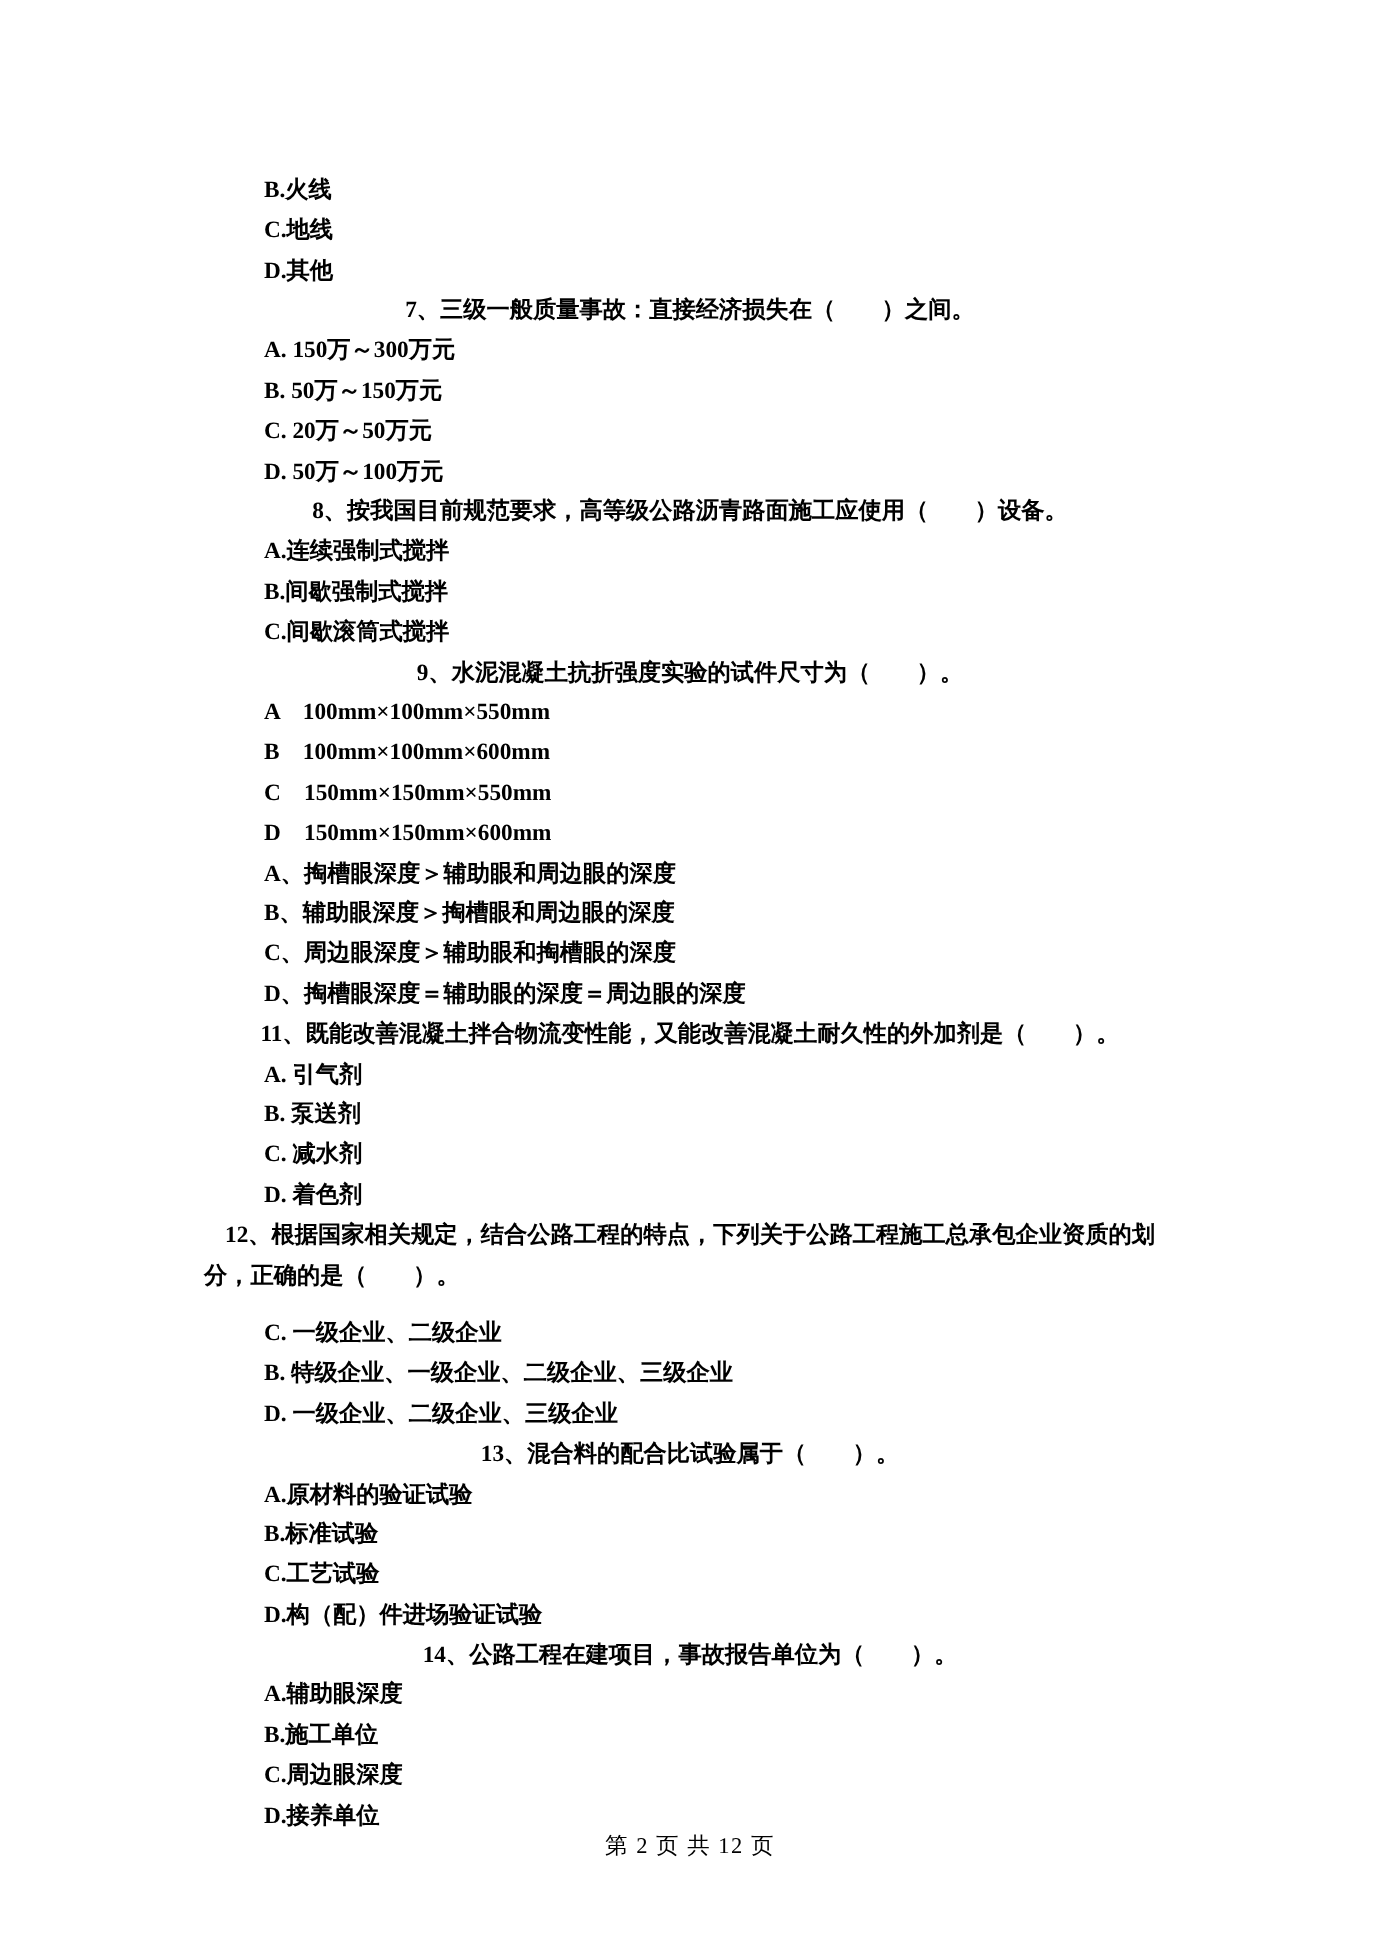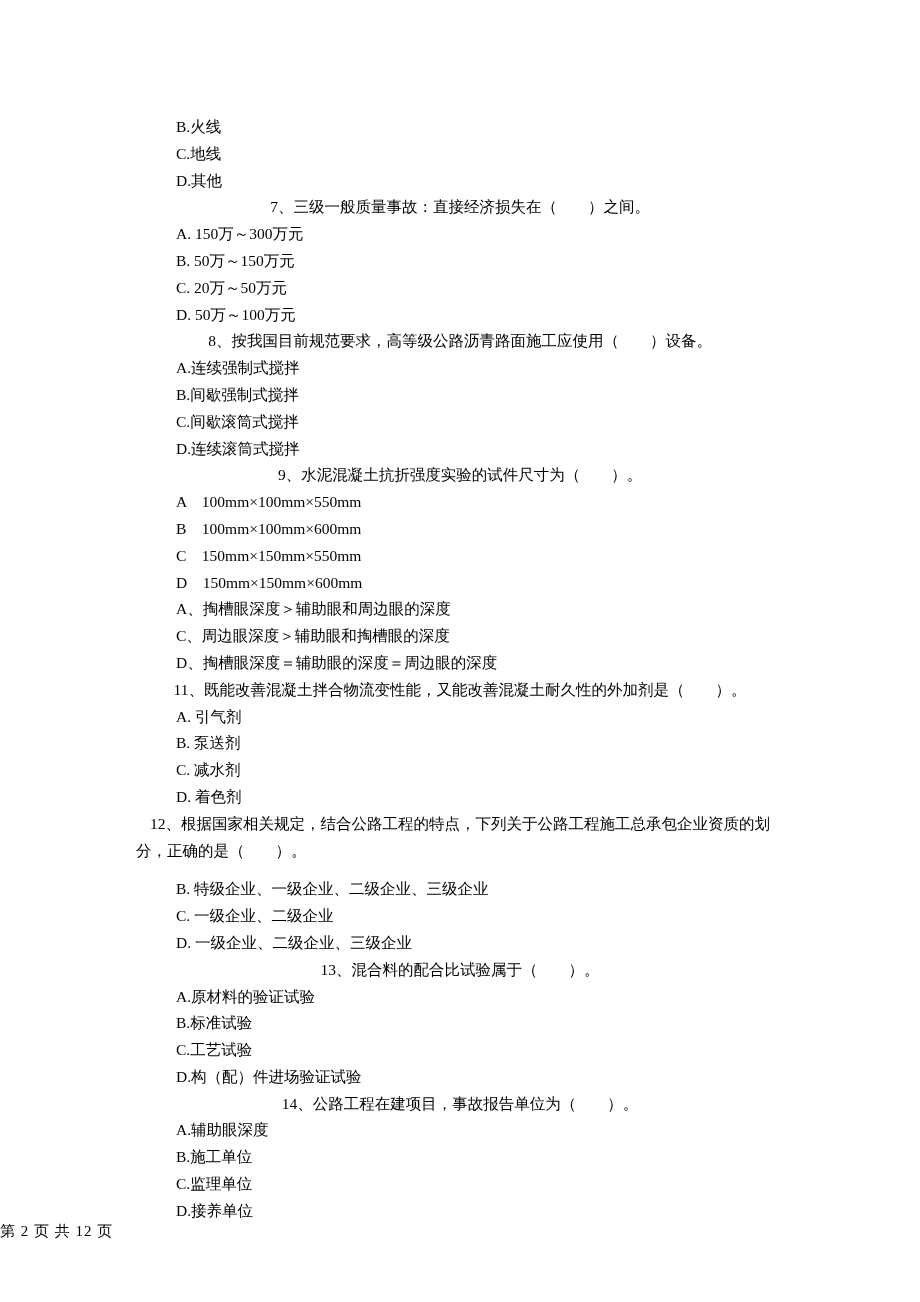--- a/index.html
+++ b/index.html
@@ -13,38 +13,39 @@
       line-height: 1.6;
       color: #000;
       background: #fff;
       width: 920px;
       height: 1302px;
       position: relative;
       padding: 115px 136px 0 136px;
     }
     .content {
       width: 100%;
+      font-weight: bold;
     }
     .option {
       padding-left: 40px;
       margin-bottom: 2px;
     }
     .question {
       margin-bottom: 2px;
       text-align: center;
     }
     .question-continued {
       margin-bottom: 14px;
     }
     .footer {
       position: absolute;
       bottom: 59px;
       left: 0;
       right: 0;
-      text-align: left;
+      text-align: center;
       font-size: 15px;
       letter-spacing: 1px;
     }
   </style>
 </head>
 <body>
 
 <div class="content">
   <div class="option">B.火线</div>
   <div class="option">C.地线</div>
@@ -53,50 +54,50 @@
   <div class="question">7、三级一般质量事故：直接经济损失在（　　）之间。</div>
   <div class="option">A. 150万～300万元</div>
   <div class="option">B. 50万～150万元</div>
   <div class="option">C. 20万～50万元</div>
   <div class="option">D. 50万～100万元</div>
 
   <div class="question">8、按我国目前规范要求，高等级公路沥青路面施工应使用（　　）设备。</div>
   <div class="option">A.连续强制式搅拌</div>
   <div class="option">B.间歇强制式搅拌</div>
   <div class="option">C.间歇滚筒式搅拌</div>
-  <div class="option">D.连续滚筒式搅拌</div>
 
   <div class="question">9、水泥混凝土抗折强度实验的试件尺寸为（　　）。</div>
   <div class="option">A　100mm×100mm×550mm</div>
   <div class="option">B　100mm×100mm×600mm</div>
   <div class="option">C　150mm×150mm×550mm</div>
   <div class="option">D　150mm×150mm×600mm</div>
 
   <div class="option">A、掏槽眼深度＞辅助眼和周边眼的深度</div>
+  <div class="option">B、辅助眼深度＞掏槽眼和周边眼的深度</div>
   <div class="option">C、周边眼深度＞辅助眼和掏槽眼的深度</div>
   <div class="option">D、掏槽眼深度＝辅助眼的深度＝周边眼的深度</div>
 
   <div class="question">11、既能改善混凝土拌合物流变性能，又能改善混凝土耐久性的外加剂是（　　）。</div>
   <div class="option">A. 引气剂</div>
   <div class="option">B. 泵送剂</div>
   <div class="option">C. 减水剂</div>
   <div class="option">D. 着色剂</div>
 
   <div class="question">12、根据国家相关规定，结合公路工程的特点，下列关于公路工程施工总承包企业资质的划</div>
   <div class="question-continued">分，正确的是（　　）。</div>
+  <div class="option">C. 一级企业、二级企业</div>
   <div class="option">B. 特级企业、一级企业、二级企业、三级企业</div>
-  <div class="option">C. 一级企业、二级企业</div>
   <div class="option">D. 一级企业、二级企业、三级企业</div>
 
   <div class="question">13、混合料的配合比试验属于（　　）。</div>
   <div class="option">A.原材料的验证试验</div>
   <div class="option">B.标准试验</div>
   <div class="option">C.工艺试验</div>
   <div class="option">D.构（配）件进场验证试验</div>
 
   <div class="question">14、公路工程在建项目，事故报告单位为（　　）。</div>
   <div class="option">A.辅助眼深度</div>
   <div class="option">B.施工单位</div>
-  <div class="option">C.监理单位</div>
+  <div class="option">C.周边眼深度</div>
   <div class="option">D.接养单位</div>
 </div>
 
 <div class="footer">第 2 页 共 12 页</div>
 
 </body></html>

